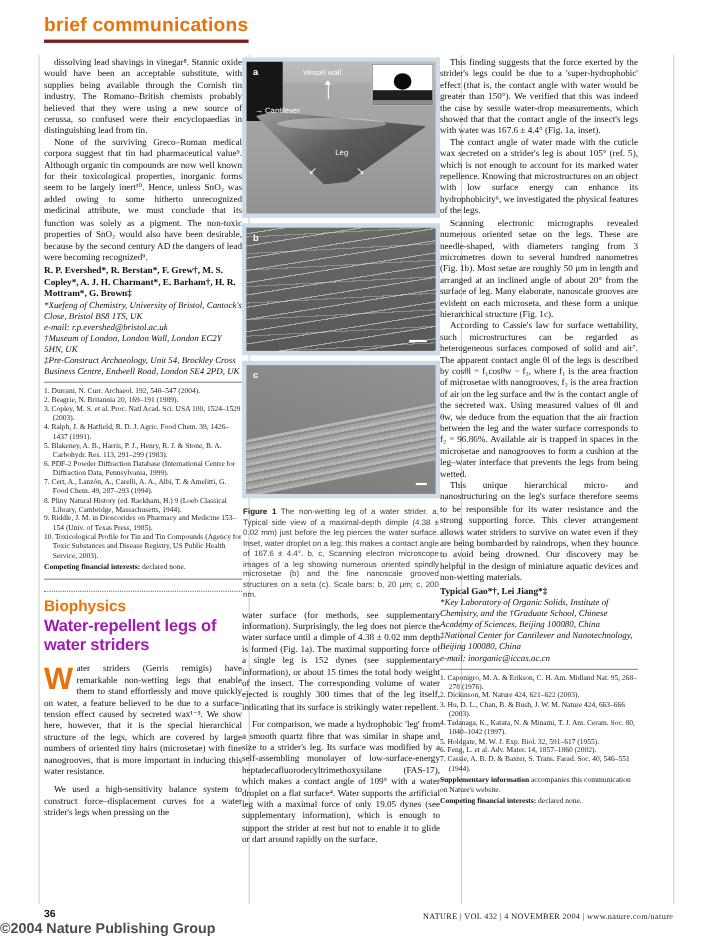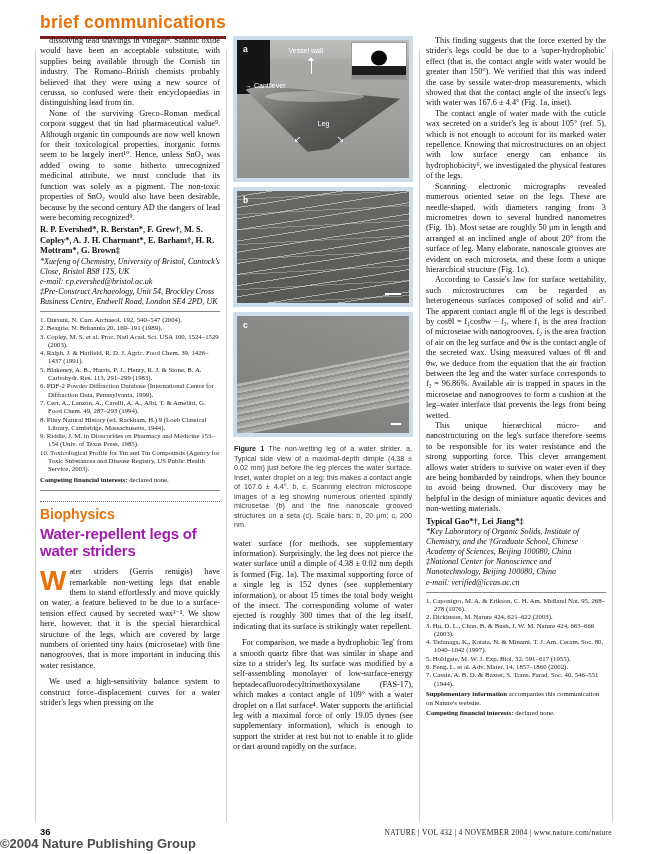--- a/index.html
+++ b/index.html
@@ -11,21 +11,21 @@
   .masthead { position:absolute; left:40px; top:12px; }
   .masthead h1 { font-family:"Liberation Sans","DejaVu Sans",sans-serif; font-weight:bold;
     font-size:17.5px; color:var(--accent); letter-spacing:0.2px; display:inline-block;
     border-bottom:3px solid #7f1d1d; padding-bottom:3px; }
 
   
   .vrule { position:absolute; top:50px; height:772px; width:1px; background:#cfcfcf; }
   .vrule.r1{left:35px} .vrule.r2{left:226px} .vrule.r3{left:419px} .vrule.r4{left:612px}
 
   
-  .columns { position:absolute; left:40px; top:36px; display:flex; gap:13px; }
+  .columns { position:absolute; left:40px; top:52px; display:flex; }
   .col { width:180px; height:770px; overflow:hidden; }
 
   p.body { font-size:8.3px; line-height:10.4px; text-align:justify; }
   p.body.indent { text-indent:9px; }
 
   .authors { font-size:8.4px; line-height:10.4px; font-weight:bold; margin-top:2px; }
   .affil p { font-size:8.1px; line-height:10.1px; font-style:italic; }
   .refs { border-top:1px solid #888; margin-top:4px; padding-top:4px; }
   .refs p { font-size:6.8px; line-height:8.3px; padding-left:8px; text-indent:-8px;
     text-align:left; color:#222; }
@@ -113,20 +113,21 @@
 
   <div class="col">
     <div>
         <p class="body indent">dissolving lead shavings in vinegar⁸. Stannic oxide would have been an acceptable substitute, with supplies being available through the Cornish tin industry. The Romano–British chemists probably believed that they were using a new source of cerussa, so confused were their encyclopaedias in distinguishing lead from tin.</p>
         <p class="body indent">None of the surviving Greco–Roman medical corpora suggest that tin had pharmaceutical value⁹. Although organic tin compounds are now well known for their toxicological properties, inorganic forms seem to be largely inert¹⁰. Hence, unless SnO₂ was added owing to some hitherto unrecognized medicinal attribute, we must conclude that its function was solely as a pigment. The non-toxic properties of SnO₂ would also have been desirable, because by the second century AD the dangers of lead were becoming recognized⁹.</p>
       </div>
     <p class="authors">R. P. Evershed*, R. Berstan*, F. Grew†, M. S. Copley*, A. J. H. Charmant*, E. Barham†, H. R. Mottram*, G. Brown‡</p>
     <div class="affil">
         <p>*Xuefeng of Chemistry, University of Bristol, Cantock's Close, Bristol BS8 1TS, UK</p>
         <p>e-mail: r.p.evershed@bristol.ac.uk</p>
+        <p>†Museum of London, London Wall, London EC2Y 5HN, UK</p>
         <p>‡Pre-Construct Archaeology, Unit 54, Brockley Cross Business Centre, Endwell Road, London SE4 2PD, UK</p>
       </div>
     <div class="refs">
         <p>1. Durrani, N. Curr. Archaeol. 192, 540–547 (2004).</p>
         <p>2. Beagrie, N. Britannia 20, 169–191 (1989).</p>
         <p>3. Copley, M. S. et al. Proc. Natl Acad. Sci. USA 100, 1524–1529 (2003).</p>
         <p>4. Ralph, J. &amp; Hatfield, R. D. J. Agric. Food Chem. 39, 1426–1437 (1991).</p>
         <p>5. Blakeney, A. B., Harris, P. J., Henry, R. J. &amp; Stone, B. A. Carbohydr. Res. 113, 291–299 (1983).</p>
         <p>6. PDF-2 Powder Diffraction Database (International Centre for Diffraction Data, Pennsylvania, 1999).</p>
         <p>7. Cert, A., Lanzón, A., Carelli, A. A., Albi, T. &amp; Amelitti, G. Food Chem. 49, 287–293 (1994).</p>
@@ -195,22 +196,22 @@
     <div>
         <p class="body indent">This finding suggests that the force exerted by the strider's legs could be due to a 'super-hydrophobic' effect (that is, the contact angle with water would be greater than 150°). We verified that this was indeed the case by sessile water-drop measurements, which showed that that the contact angle of the insect's legs with water was 167.6 ± 4.4° (Fig. 1a, inset).</p>
         <p class="body indent">The contact angle of water made with the cuticle wax secreted on a strider's leg is about 105° (ref. 5), which is not enough to account for its marked water repellence. Knowing that microstructures on an object with low surface energy can enhance its hydrophobicity⁶, we investigated the physical features of the legs.</p>
         <p class="body indent">Scanning electronic micrographs revealed numerous oriented setae on the legs. These are needle-shaped, with diameters ranging from 3 micrometres down to several hundred nanometres (Fig. 1b). Most setae are roughly 50 μm in length and arranged at an inclined angle of about 20° from the surface of leg. Many elaborate, nanoscale grooves are evident on each microseta, and these form a unique hierarchical structure (Fig. 1c).</p>
         <p class="body indent">According to Cassie's law for surface wettability, such microstructures can be regarded as heterogeneous surfaces composed of solid and air⁷. The apparent contact angle θl of the legs is described by cosθl = f₁cosθw − f₂, where f₁ is the area fraction of microsetae with nanogrooves, f₂ is the area fraction of air on the leg surface and θw is the contact angle of the secreted wax. Using measured values of θl and θw, we deduce from the equation that the air fraction between the leg and the water surface corresponds to f₂ = 96.86%. Available air is trapped in spaces in the microsetae and nanogrooves to form a cushion at the leg–water interface that prevents the legs from being wetted.</p>
         <p class="body indent">This unique hierarchical micro- and nanostructuring on the leg's surface therefore seems to be responsible for its water resistance and the strong supporting force. This clever arrangement allows water striders to survive on water even if they are being bombarded by raindrops, when they bounce to avoid being drowned. Our discovery may be helpful in the design of miniature aquatic devices and non-wetting materials.</p>
       </div>
     <p class="authors">Typical Gao*†, Lei Jiang*‡</p>
     <div class="affil">
         <p>*Key Laboratory of Organic Solids, Institute of Chemistry, and the †Graduate School, Chinese Academy of Sciences, Beijing 100080, China</p>
-        <p>‡National Center for Nanoscience and Nanotechnology, Beijing 100080, China</p>
-        <p>e-mail: verified@iccas.ac.cn</p>
+        <p>‡National Center for Cantilever and Nanotechnology, Beijing 100080, China</p>
+        <p>e-mail: inorganic@iccas.ac.cn</p>
       </div>
     <div class="refs">
         <p>1. Caponigro, M. A. &amp; Erikson, C. H. Am. Midland Nat. 95, 268–278 (1976).</p>
         <p>2. Dickinson, M. Nature 424, 621–622 (2003).</p>
         <p>3. Hu, D. L., Chan, B. &amp; Bush, J. W. M. Nature 424, 663–666 (2003).</p>
         <p>4. Tadanaga, K., Katata, N. &amp; Minami, T. J. Am. Ceram. Soc. 80, 1040–1042 (1997).</p>
         <p>5. Holdgate, M. W. J. Exp. Biol. 32, 591–617 (1955).</p>
         <p>6. Feng, L. et al. Adv. Mater. 14, 1857–1860 (2002).</p>
         <p>7. Cassie, A. B. D. &amp; Baxter, S. Trans. Farad. Soc. 40, 546–551 (1944).</p>
       </div>

